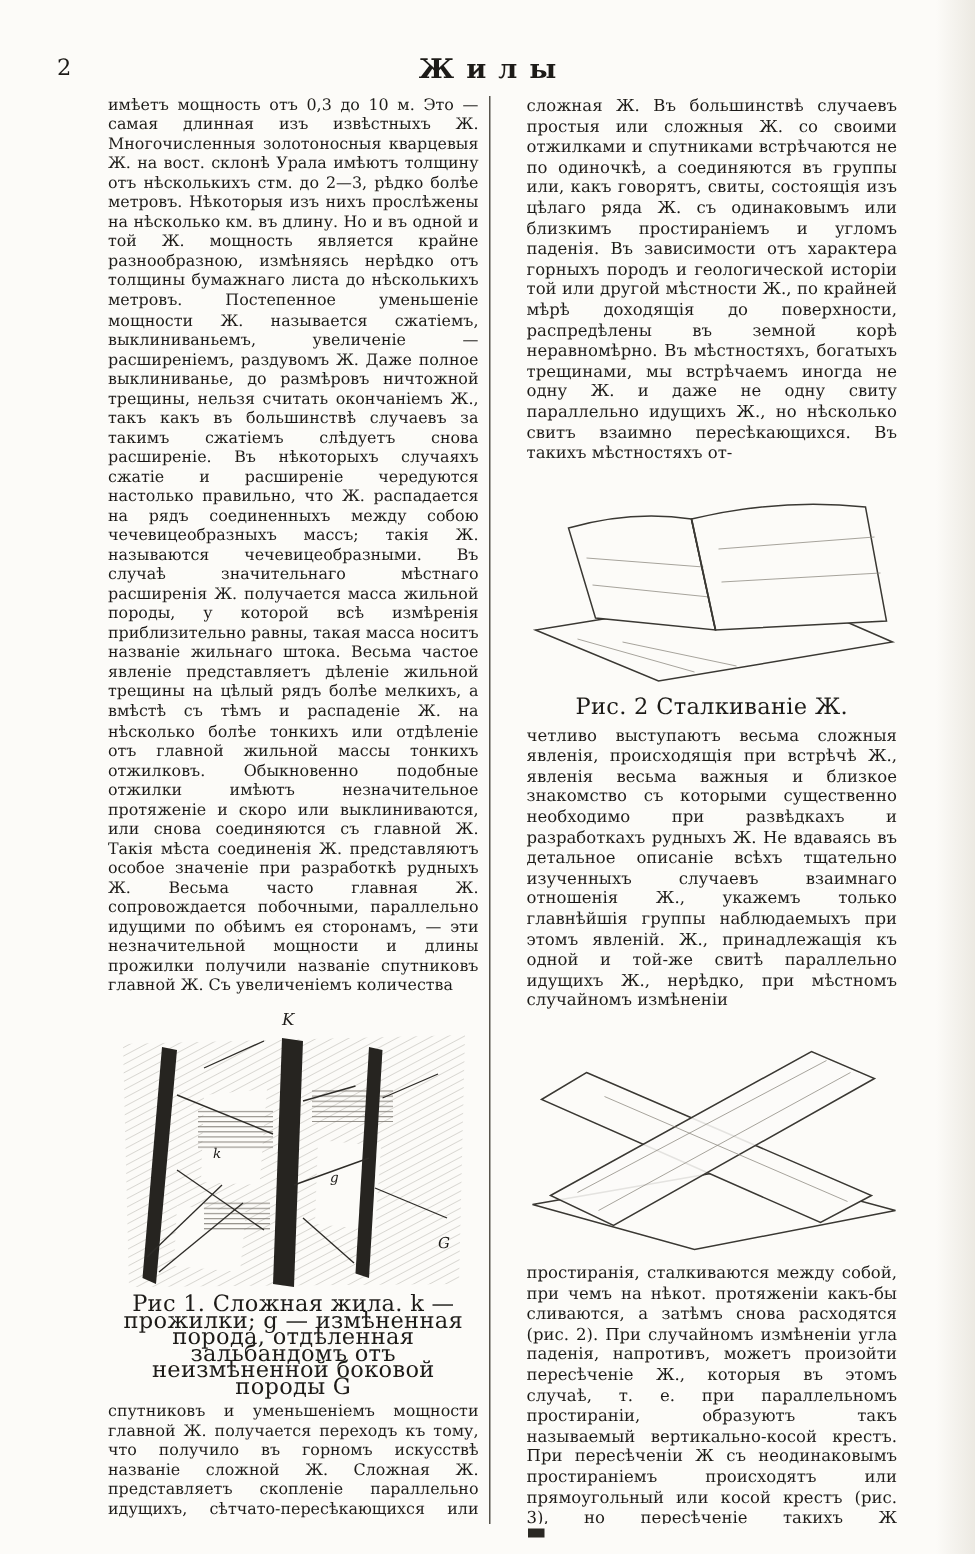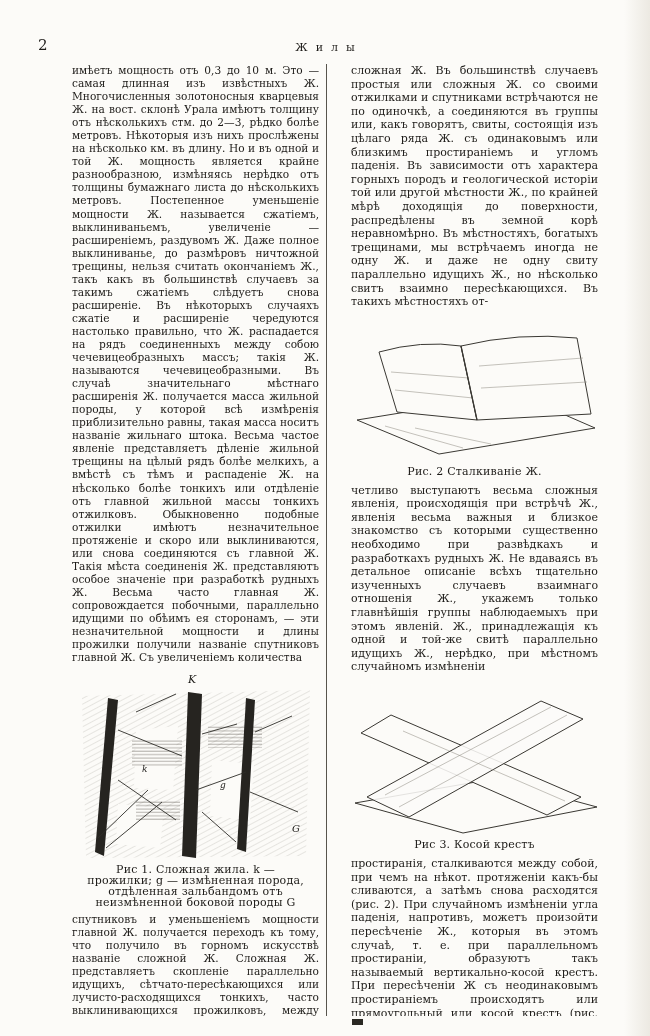--- a/index.html
+++ b/index.html
@@ -7,34 +7,34 @@
   .page {
     position:relative; width:650px; height:1036px;
     background:linear-gradient(to right, #fcfbf8 0%, #fcfbf8 96%, #ece9e2 100%);
     color:#1d1b18;
     font-family:"DejaVu Serif", serif;
     box-sizing:border-box;
     overflow:hidden;
   }
   .header { position:absolute; top:36px; left:0; width:100%; height:20px; text-align:center; }
   .pagenum { position:absolute; left:38px; top:0; font-size:15px; }
-  .title { font-size:11px; font-weight:normal; letter-spacing:8px; margin-left:8px; }
+  .title { font-size:18px; font-weight:bold; letter-spacing:8px; margin-left:8px; }
   .columns {
     position:absolute; top:64px; left:56px; right:52px; bottom:20px;
     display:flex;
   }
   .col { flex:1; overflow:hidden; text-align:justify;margin-left:16px; }
   .col-left  { font-size:10.6px; line-height:13.05px; padding-right:7px; }
   .col-right { font-size:11px;   line-height:13.6px;  padding-left:8px; }
   .divider { width:1px; background:#57544d; }
   p.body { margin:0; }
   figure { margin:8px 0 5px; text-align:center; }
   .col-right figure { margin:11px 0 7px; }
   figcaption {
-    font-size:11px; line-height:11px; text-align:center;
+    font-size:15px; line-height:11px; text-align:center;
     margin-top:4px; padding:0 10px; letter-spacing:0.2px;
   }
   svg { display:inline-block; vertical-align:top; }
   .fig-label { font-family:"DejaVu Serif", serif; font-style:italic; fill:#1d1b18; }
   .smudge { position:absolute; left:352px; top:1019px; width:11px; height:6px; background:#2a2823; }
 </style>
 </head>
 <body>
 
 <div class="page">
@@ -125,21 +125,20 @@
         <svg width="248" height="150" viewBox="0 0 248 150" xmlns="http://www.w3.org/2000/svg">
           <path d="M4,118 L112,148 L246,122 L142,94 Z" fill="none" stroke="#3a3833" stroke-width="1"></path>
           <path d="M40,30 L230,112 L196,130 L10,48 Z" fill="#fcfbf8" stroke="#3a3833" stroke-width="1"></path>
           <path d="M16,112 L190,16 L232,34 L58,132 Z" fill="#fcfbf8" fill-opacity="0.88" stroke="#3a3833" stroke-width="1"></path>
           <g stroke="#8a867c" stroke-width="0.5" fill="none">
             <path d="M34,110 L200,22"></path>
             <path d="M48,122 L216,30"></path>
             <path d="M52,46 L214,116"></path>
           </g>
         </svg>
-        <figcaption>Рис 3. Косой крестъ</figcaption>
       </figure>
 
       <p class="body">простиранія, сталкиваются между собой, при чемъ на нѣкот. протяженіи какъ-бы сливаются, а затѣмъ снова расходятся (рис. 2). При случайномъ измѣненіи угла паденія, напротивъ, можетъ произойти пересѣченіе Ж., которыя въ этомъ случаѣ, т. е. при параллельномъ простираніи, образуютъ такъ называемый вертикально-косой крестъ. При пересѣченіи Ж съ неодинаковымъ простираніемъ происходятъ или прямоугольный или косой крестъ (рис. 3), но пересѣченіе такихъ Ж сопровождается и болѣе сложными явленіями, извѣстными подъ именемъ отклоненій и сбросовъ. Отклоненіе состоитъ въ томъ, что одна Ж., отклоняемая.</p>
     </div>
   </div>
 
   <div class="smudge"></div>
 </div>
 
 </body></html>

